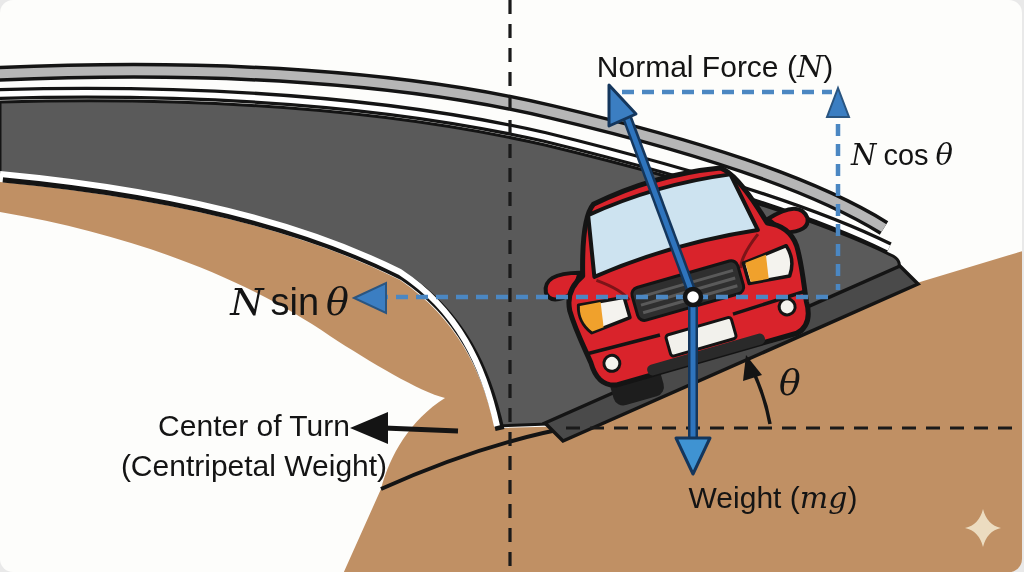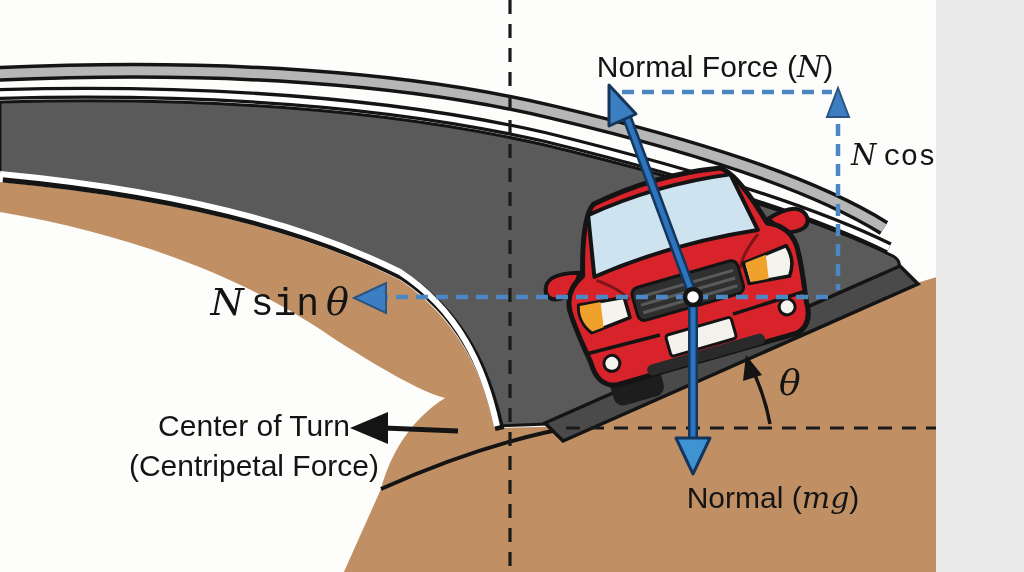--- a/index.html
+++ b/index.html
@@ -1,25 +1,25 @@
 <!DOCTYPE html>
 <html><head>
 <meta charset="utf-8">
 <style>
   html,body{margin:0;padding:0;background:#e9e9e9;}
   #stage{
-    position:relative;width:936px;height:572px;overflow:hidden;
-    background:#fdfdfb;font-family:"Liberation Sans",sans-serif;color:#141414;
+    position:relative;width:1022px;height:572px;overflow:hidden;
+    background:#fdfdfb;font-family:"Liberation Sans",sans-serif;color:#141414;border-radius:13px;
   }
   #artwork{position:absolute;left:0;top:0;}
   .lbl{position:absolute;white-space:nowrap;font-size:30px;line-height:1.15;color:#141414;}
   .center-x{transform:translateX(-50%);text-align:center;}
   .right-x{transform:translateX(-100%);text-align:right;}
   .mi{font-family:"DejaVu Serif",serif;font-style:italic;}
-  .mop{font-family:Liberation Mono, monospace;margin:16px 7px;}
+  .mop{font-family:Liberation Sans, sans-serif;margin:16px 7px;}
   #theta-label{font-family:"DejaVu Serif",serif;font-style:italic;font-size:36px;}
   #center-label{line-height:1.32;margin-left:12px;}
 </style>
 </head>
 <body>
 
 <div id="stage">
 
   <svg id="artwork" width="1024" height="572" viewBox="0 0 1024 572">
 
@@ -117,22 +117,22 @@
   <div class="lbl" style="left:851px;top:139px;font-size:29px;">
     <span class="mi">N</span><span class="mop">cos</span><span class="mi">θ</span>
   </div>
 
   <div class="lbl right-x" style="left:349px;top:281px;font-size:38px;">
     <span class="mi">N</span><span class="mop">sin</span><span class="mi">θ</span>
   </div>
 
   <div id="center-label" class="lbl center-x" style="left:242px;top:406px;">
     <div>Center of Turn</div>
-    <div>(Centripetal Force)</div>
+    <div>(Centripetal Weight)</div>
   </div>
 
   <div class="lbl center-x" style="left:773px;top:481px;">
-    <span>Normal (</span><span class="mi">mg</span><span>)</span>
+    <span>Weight (</span><span class="mi">mg</span><span>)</span>
   </div>
 
   <div id="theta-label" class="lbl" style="left:779px;top:362px;">θ</div>
 
 </div>
 
 </body></html>

